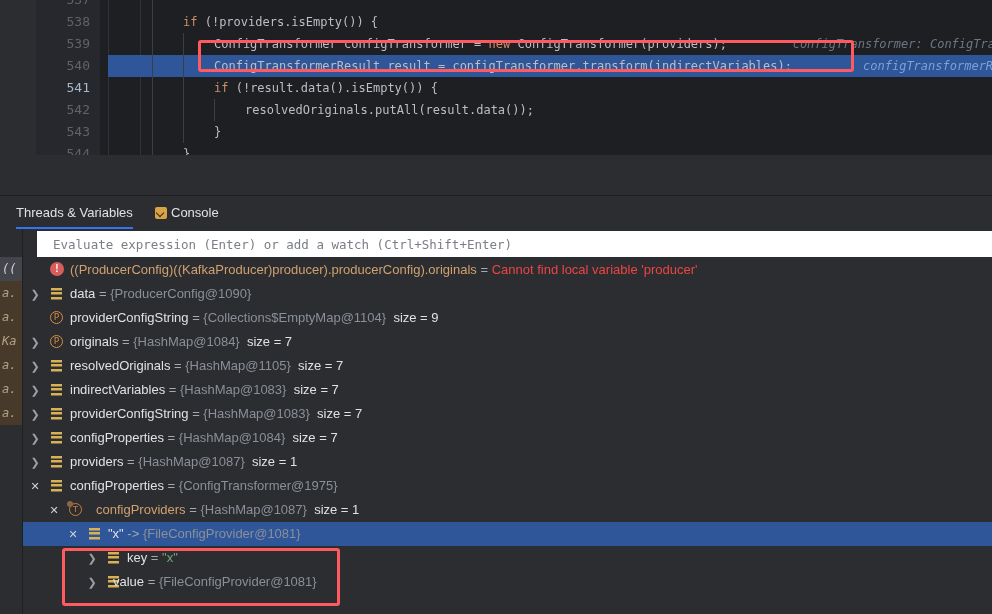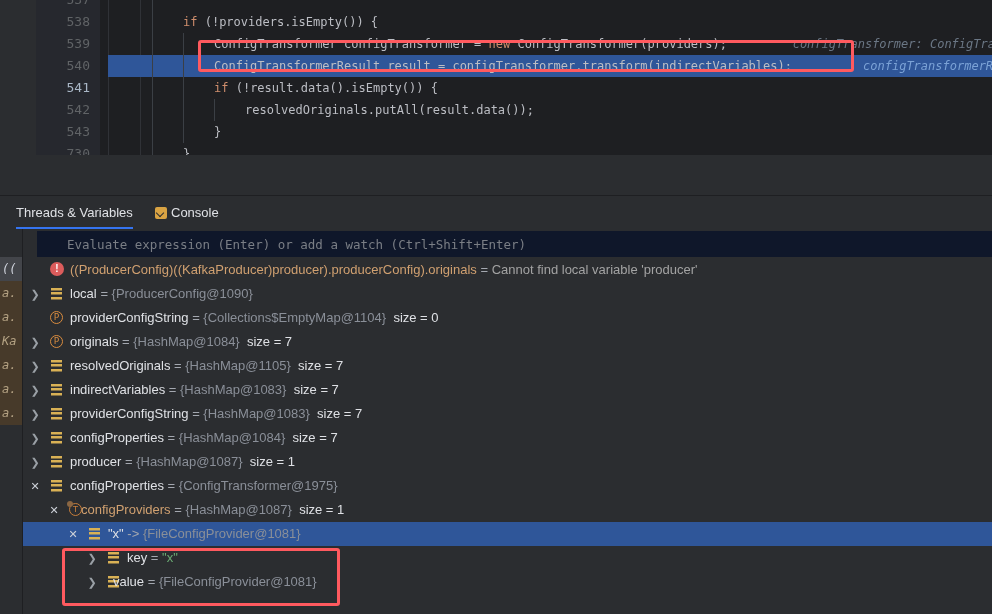--- a/index.html
+++ b/index.html
@@ -80,22 +80,22 @@
   }
   .console-icon::before {
     content: ""; position: absolute; left: 2px; top: 3px; width: 5px; height: 5px;
     border-left: 1.5px solid #2b2d30; border-bottom: 1.5px solid #2b2d30;
     transform: rotate(-45deg);
   }
 
   
   .eval-bar {
     position: absolute; left: 37px; top: 231px; width: 955px; height: 26px;
-    background: #0f172a;
-    display: flex; align-items: center; padding-left: 30px;
+    background: #ffffff;
+    display: flex; align-items: center; padding-left: 16px;
   }
   .eval-placeholder {
     color: #7a7e85; font-family: "DejaVu Sans Mono", monospace; font-size: 12.5px;
   }
 
   
   .frames-strip {
     position: absolute; left: 0; top: 229px; width: 22px; height: 385px;
     background: #2b2d30; overflow: hidden;
   }
@@ -158,21 +158,21 @@
     color: #ffffff; font-size: 10px; font-weight: bold;
     line-height: 14px; text-align: center;
   }
   .vlabel { position: absolute; top: 0; height: 24px; }
   .vname { color: #dfe1e5; }
   .vname-prop { color: #d0a070; }
   .veq { color: #a4a8b0; }
   .vref { color: #8a8f98; }
   .vsize { color: #dfe1e5; }
   .vstring { color: #6aab73; }
-  .verr { color: #a3a3a3; }
+  .verr { color: #ef4444; }
   .vexpr { color: #d0a070; }
 
   
   .annot {
     position: absolute; border: 3px solid #ff5a5f; border-radius: 3px;
     pointer-events: none;
   }
 </style>
 </head>
 <body>
@@ -182,21 +182,21 @@
   <div class="editor">
     <div class="editor-left-strip"></div>
     <div class="code-rows" id="code-rows">
         <div class="code-row" style="position: absolute; left: 0px; top: -11px; width: 992px;"><div class="gutter-bg"></div><div class="gutter-num">537</div><div class="gutter-sep1"></div><div class="gutter-sep2"></div><div class="indent-guide" style="left:152px"></div><div class="code-text" style="left:183px"></div></div>
         <div class="code-row" style="position: absolute; left: 0px; top: 11px; width: 992px;"><div class="gutter-bg"></div><div class="gutter-num">538</div><div class="gutter-sep1"></div><div class="gutter-sep2"></div><div class="indent-guide" style="left:152px"></div><div class="code-text" style="left:183px"><span class="kw">if</span> (!providers.isEmpty()) {</div></div>
         <div class="code-row" style="position: absolute; left: 0px; top: 33px; width: 992px;"><div class="gutter-bg"></div><div class="gutter-num">539</div><div class="gutter-sep1"></div><div class="gutter-sep2"></div><div class="indent-guide" style="left:152px"></div><div class="indent-guide" style="left:183px"></div><div class="code-text" style="left:214px">ConfigTransformer configTransformer = <span class="kw">new</span> ConfigTransformer(providers);</div><div class="code-text hint-dim" style="left:792.6800000000001px;color:#6b7785">configTransformer: ConfigTransformer</div></div>
         <div class="code-row" style="position: absolute; left: 0px; top: 55px; width: 992px;"><div class="gutter-bg"></div><div class="gutter-num">540</div><div class="gutter-sep1"></div><div class="gutter-sep2"></div><div class="row-sel-bars"></div><div class="row-sel-full" style="left:108px;width:884px"></div><div class="indent-guide" style="left:152px"></div><div class="indent-guide" style="left:183px"></div><div class="code-text" style="left:214px">ConfigTransformerResult result = configTransformer.transform(indirectVariables);</div><div class="code-text hint" style="left:863.0600000000001px;color:#7ba2d6">configTransformerResult: ...</div></div>
         <div class="code-row" style="position: absolute; left: 0px; top: 77px; width: 992px;"><div class="gutter-bg"></div><div class="gutter-num current">541</div><div class="gutter-sep1"></div><div class="gutter-sep2"></div><div class="indent-guide" style="left:152px"></div><div class="indent-guide" style="left:183px"></div><div class="code-text" style="left:214px"><span class="kw">if</span> (!result.data().isEmpty()) {</div></div>
         <div class="code-row" style="position: absolute; left: 0px; top: 99px; width: 992px;"><div class="gutter-bg"></div><div class="gutter-num">542</div><div class="gutter-sep1"></div><div class="gutter-sep2"></div><div class="indent-guide" style="left:152px"></div><div class="indent-guide" style="left:183px"></div><div class="indent-guide" style="left:214px"></div><div class="code-text" style="left:245px">resolvedOriginals.putAll(result.data());</div></div>
         <div class="code-row" style="position: absolute; left: 0px; top: 121px; width: 992px;"><div class="gutter-bg"></div><div class="gutter-num">543</div><div class="gutter-sep1"></div><div class="gutter-sep2"></div><div class="indent-guide" style="left:152px"></div><div class="indent-guide" style="left:183px"></div><div class="code-text" style="left:214px">}</div></div>
-        <div class="code-row" style="position: absolute; left: 0px; top: 143px; width: 992px;"><div class="gutter-bg"></div><div class="gutter-num">730</div><div class="gutter-sep1"></div><div class="gutter-sep2"></div><div class="indent-guide" style="left:152px"></div><div class="code-text" style="left:183px">}</div></div>
+        <div class="code-row" style="position: absolute; left: 0px; top: 143px; width: 992px;"><div class="gutter-bg"></div><div class="gutter-num">544</div><div class="gutter-sep1"></div><div class="gutter-sep2"></div><div class="indent-guide" style="left:152px"></div><div class="code-text" style="left:183px">}</div></div>
       </div>
   </div>
 
   <div class="debug-gap"></div>
 
   <div class="tabs">
     <div class="tab active" id="tab-threads">
       <span>Threads &amp; Variables</span>
     </div>
     <div class="tab" id="tab-console">
@@ -221,25 +221,25 @@
   <div class="strip-divider"></div>
 
   <div class="vars" id="vars-tree">
       <div class="var-row">
         <div class="vicon icon-error" style="left:27px;top:4px">!</div>
         <div class="vlabel" style="left:47px"><span class="vexpr">((ProducerConfig)((KafkaProducer)producer).producerConfig).originals</span> <span class="veq">=</span> <span class="verr">Cannot find local variable 'producer'</span></div>
       </div>
       <div class="var-row">
         <div class="chev" style="left:5px">❯</div>
         <div class="vicon icon-field" style="left:27px"></div>
-        <div class="vlabel" style="left:47px"><span class="vname">local</span> <span class="veq">=</span> <span class="vref">{ProducerConfig@1090}</span></div>
+        <div class="vlabel" style="left:47px"><span class="vname">data</span> <span class="veq">=</span> <span class="vref">{ProducerConfig@1090}</span></div>
       </div>
       <div class="var-row">
         <div class="vicon icon-prop" style="left:27px">P</div>
-        <div class="vlabel" style="left:47px"><span class="vname">providerConfigString</span> <span class="veq">=</span> <span class="vref">{Collections$EmptyMap@1104}</span>&nbsp;&nbsp;<span class="vsize">size = 0</span></div>
+        <div class="vlabel" style="left:47px"><span class="vname">providerConfigString</span> <span class="veq">=</span> <span class="vref">{Collections$EmptyMap@1104}</span>&nbsp;&nbsp;<span class="vsize">size = 9</span></div>
       </div>
       <div class="var-row">
         <div class="chev" style="left:5px">❯</div>
         <div class="vicon icon-prop" style="left:27px">P</div>
         <div class="vlabel" style="left:47px"><span class="vname">originals</span> <span class="veq">=</span> <span class="vref">{HashMap@1084}</span>&nbsp;&nbsp;<span class="vsize">size = 7</span></div>
       </div>
       <div class="var-row">
         <div class="chev" style="left:5px">❯</div>
         <div class="vicon icon-field" style="left:27px"></div>
         <div class="vlabel" style="left:47px"><span class="vname">resolvedOriginals</span> <span class="veq">=</span> <span class="vref">{HashMap@1105}</span>&nbsp;&nbsp;<span class="vsize">size = 7</span></div>
@@ -255,31 +255,31 @@
         <div class="vlabel" style="left:47px"><span class="vname">providerConfigString</span> <span class="veq">=</span> <span class="vref">{HashMap@1083}</span>&nbsp;&nbsp;<span class="vsize">size = 7</span></div>
       </div>
       <div class="var-row">
         <div class="chev" style="left:5px">❯</div>
         <div class="vicon icon-field" style="left:27px"></div>
         <div class="vlabel" style="left:47px"><span class="vname">configProperties</span> <span class="veq">=</span> <span class="vref">{HashMap@1084}</span>&nbsp;&nbsp;<span class="vsize">size = 7</span></div>
       </div>
       <div class="var-row">
         <div class="chev" style="left:5px">❯</div>
         <div class="vicon icon-field" style="left:27px"></div>
-        <div class="vlabel" style="left:47px"><span class="vname">producer</span> <span class="veq">=</span> <span class="vref">{HashMap@1087}</span>&nbsp;&nbsp;<span class="vsize">size = 1</span></div>
+        <div class="vlabel" style="left:47px"><span class="vname">providers</span> <span class="veq">=</span> <span class="vref">{HashMap@1087}</span>&nbsp;&nbsp;<span class="vsize">size = 1</span></div>
       </div>
       <div class="var-row">
         <div class="chev down" style="left:5px">✕</div>
         <div class="vicon icon-field" style="left:27px"></div>
         <div class="vlabel" style="left:47px"><span class="vname">configProperties</span> <span class="veq">=</span> <span class="vref">{ConfigTransformer@1975}</span></div>
       </div>
       <div class="var-row">
         <div class="chev down" style="left:24px">✕</div>
         <div class="vicon icon-typed" style="left:46px">T</div>
-        <div class="vlabel" style="left:58px"><span class="vname-prop">configProviders</span> <span class="veq">=</span> <span class="vref">{HashMap@1087}</span>&nbsp;&nbsp;<span class="vsize">size = 1</span></div>
+        <div class="vlabel" style="left:73px"><span class="vname-prop">configProviders</span> <span class="veq">=</span> <span class="vref">{HashMap@1087}</span>&nbsp;&nbsp;<span class="vsize">size = 1</span></div>
       </div>
       <div class="var-row selected" style="width: 969px;">
         <div class="chev down" style="left:43px">✕</div>
         <div class="vicon icon-field" style="left:65px"></div>
         <div class="vlabel" style="left:85px"><span class="vname">"x"</span> <span class="veq">-&gt;</span> <span class="vref">{FileConfigProvider@1081}</span></div>
       </div>
       <div class="var-row">
         <div class="chev" style="left:62px">❯</div>
         <div class="vicon icon-field" style="left:84px"></div>
         <div class="vlabel" style="left:104px"><span class="vname">key</span> <span class="veq">=</span> <span class="vstring">"x"</span></div>

